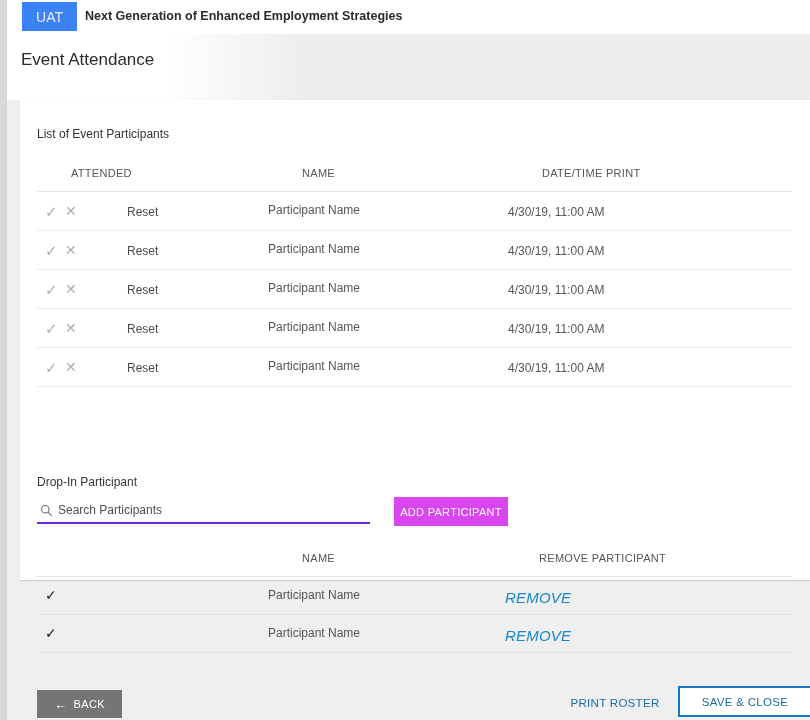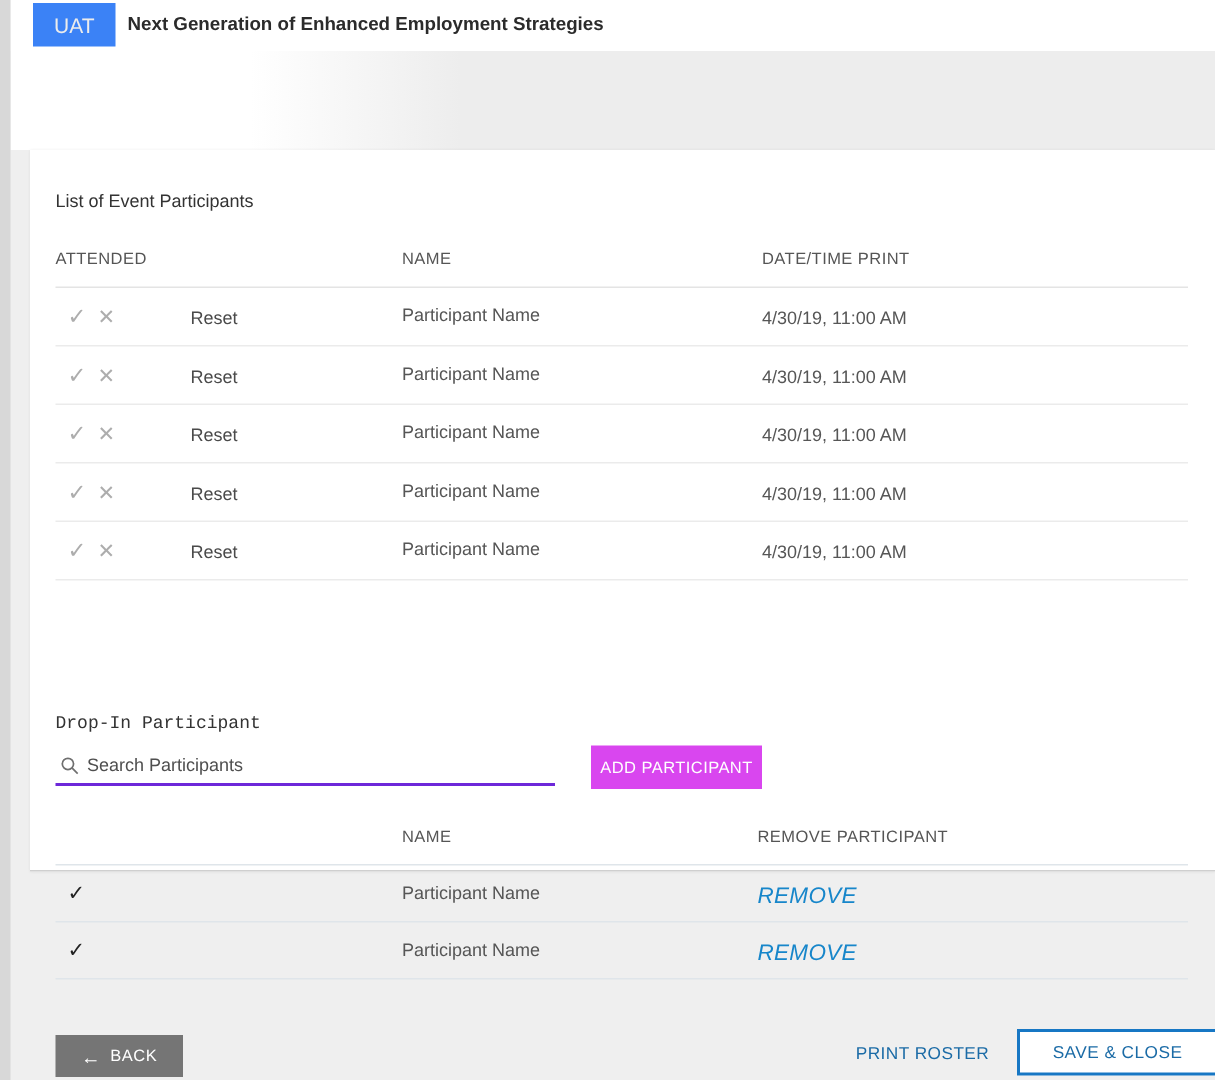--- a/index.html
+++ b/index.html
@@ -44,24 +44,24 @@
   
   .card {
     position:absolute; left:20px; top:100px; width:790px; height:481px;
     background:#ffffff;
     border-bottom:1px solid #cfcfcf;
     box-shadow:0 0 2px rgba(0,0,0,0.07);
   }
 
   .section-label { position:absolute; left:17px; font-size:12px; color:#333; }
   .label-list { top:27px; }
-  .label-dropin { top:375px;font-family:Liberation Mono, monospace; }
+  .label-dropin { top:375px; }
 
   .col-head {
-    font-size:11px; color:#555; letter-spacing:0.3px;
+    font-size:11px; color:#555; letter-spacing:0.3px;margin-left:34px;
   }
 
   
   .table1 { position:absolute; left:17px; right:18px; top:55px; }
   .t1-head {
     position:relative; height:37px; border-bottom:1px solid #e4e4e4;
   }
   .t1-head .c-attended { position:absolute; left:0;  top:12px; }
   .t1-head .c-name     { position:absolute; left:231px; top:12px; }
   .t1-head .c-date     { position:absolute; left:471px; top:12px; }
@@ -147,20 +147,21 @@
 <div class="screen">
 
   <div class="topzone"></div>
   <div class="topbar"></div>
   <div class="left-strip"></div>
 
   <div class="env-badge">
     <span>UAT</span>
   </div>
   <div class="app-title">Next Generation of Enhanced Employment Strategies</div>
+  <div class="page-title">Event Attendance</div>
 
   <div class="card">
 
     <div class="section-label label-list">List of Event Participants</div>
 
     <div class="table1">
       <div class="t1-head">
         <span class="col-head c-attended">ATTENDED</span>
         <span class="col-head c-name">NAME</span>
         <span class="col-head c-date">DATE/TIME PRINT</span>

